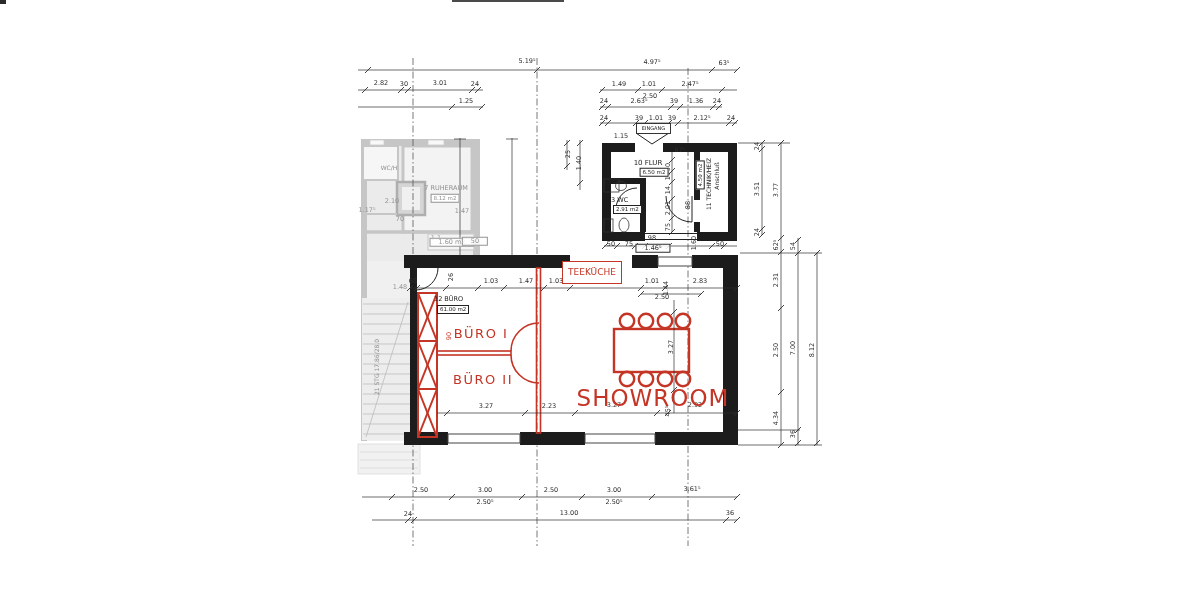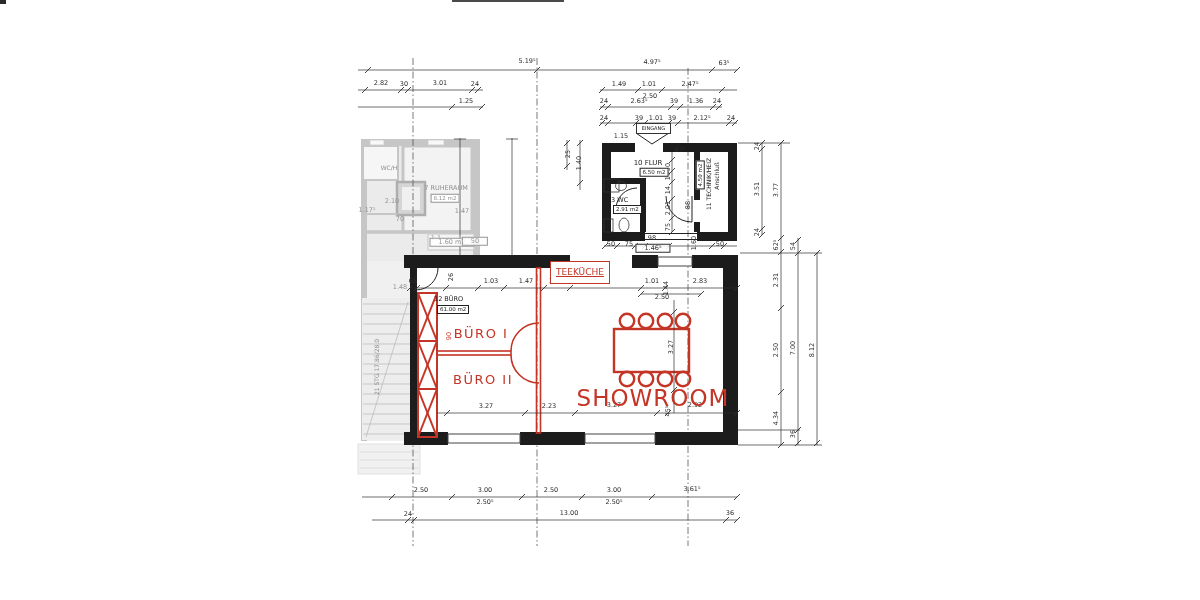--- a/index.html
+++ b/index.html
@@ -376,21 +376,21 @@
       <div class="dim rot" style="left: 776px; top: 418px;">4.34</div>
       <div class="dim rot" style="left: 793px; top: 246px;">54</div>
       <div class="dim rot" style="left: 793px; top: 348px;">7.00</div>
       <div class="dim rot" style="left: 793px; top: 434px;">36</div>
       <div class="dim rot" style="left: 812px; top: 350px;">8.12</div>
     </div>
 
   <div class="lbl cen red showroom" style="left:653px;top:398px;">SHOWROOM</div>
   <div class="lbl cen red buero" style="left:481px;top:333px;">BÜRO I</div>
   <div class="lbl cen red buero" style="left:483px;top:379px;">BÜRO II</div>
-  <div class="lbl red tkbox" style="left:550px;top:261px;text-decoration:underline;">TEEKÜCHE</div>
+  <div class="lbl red tkbox" style="left:562px;top:261px;">TEEKÜCHE</div>
   <div class="lbl eingangbox" style="left:636px;top:123px;">EINGANG</div>
 
   <div class="lbl blk tiny" style="left:434px;top:296px;">12 BÜRO</div>
   <div class="lbl blk tinier boxedlbl" style="left:437px;top:305px;">61.00 m2</div>
 
   <div class="lbl cen blk" style="left:648px;top:163px;font-size:7px;">10 FLUR</div>
   <div class="lbl cen blk tinier boxedlbl" style="left:654px;top:172px;">6.50 m2</div>
 
   <div class="lbl blk tiny" style="left:611px;top:197px;">3 WC</div>
   <div class="lbl blk tinier boxedlbl" style="left:613px;top:205px;">2.91 m2</div>

